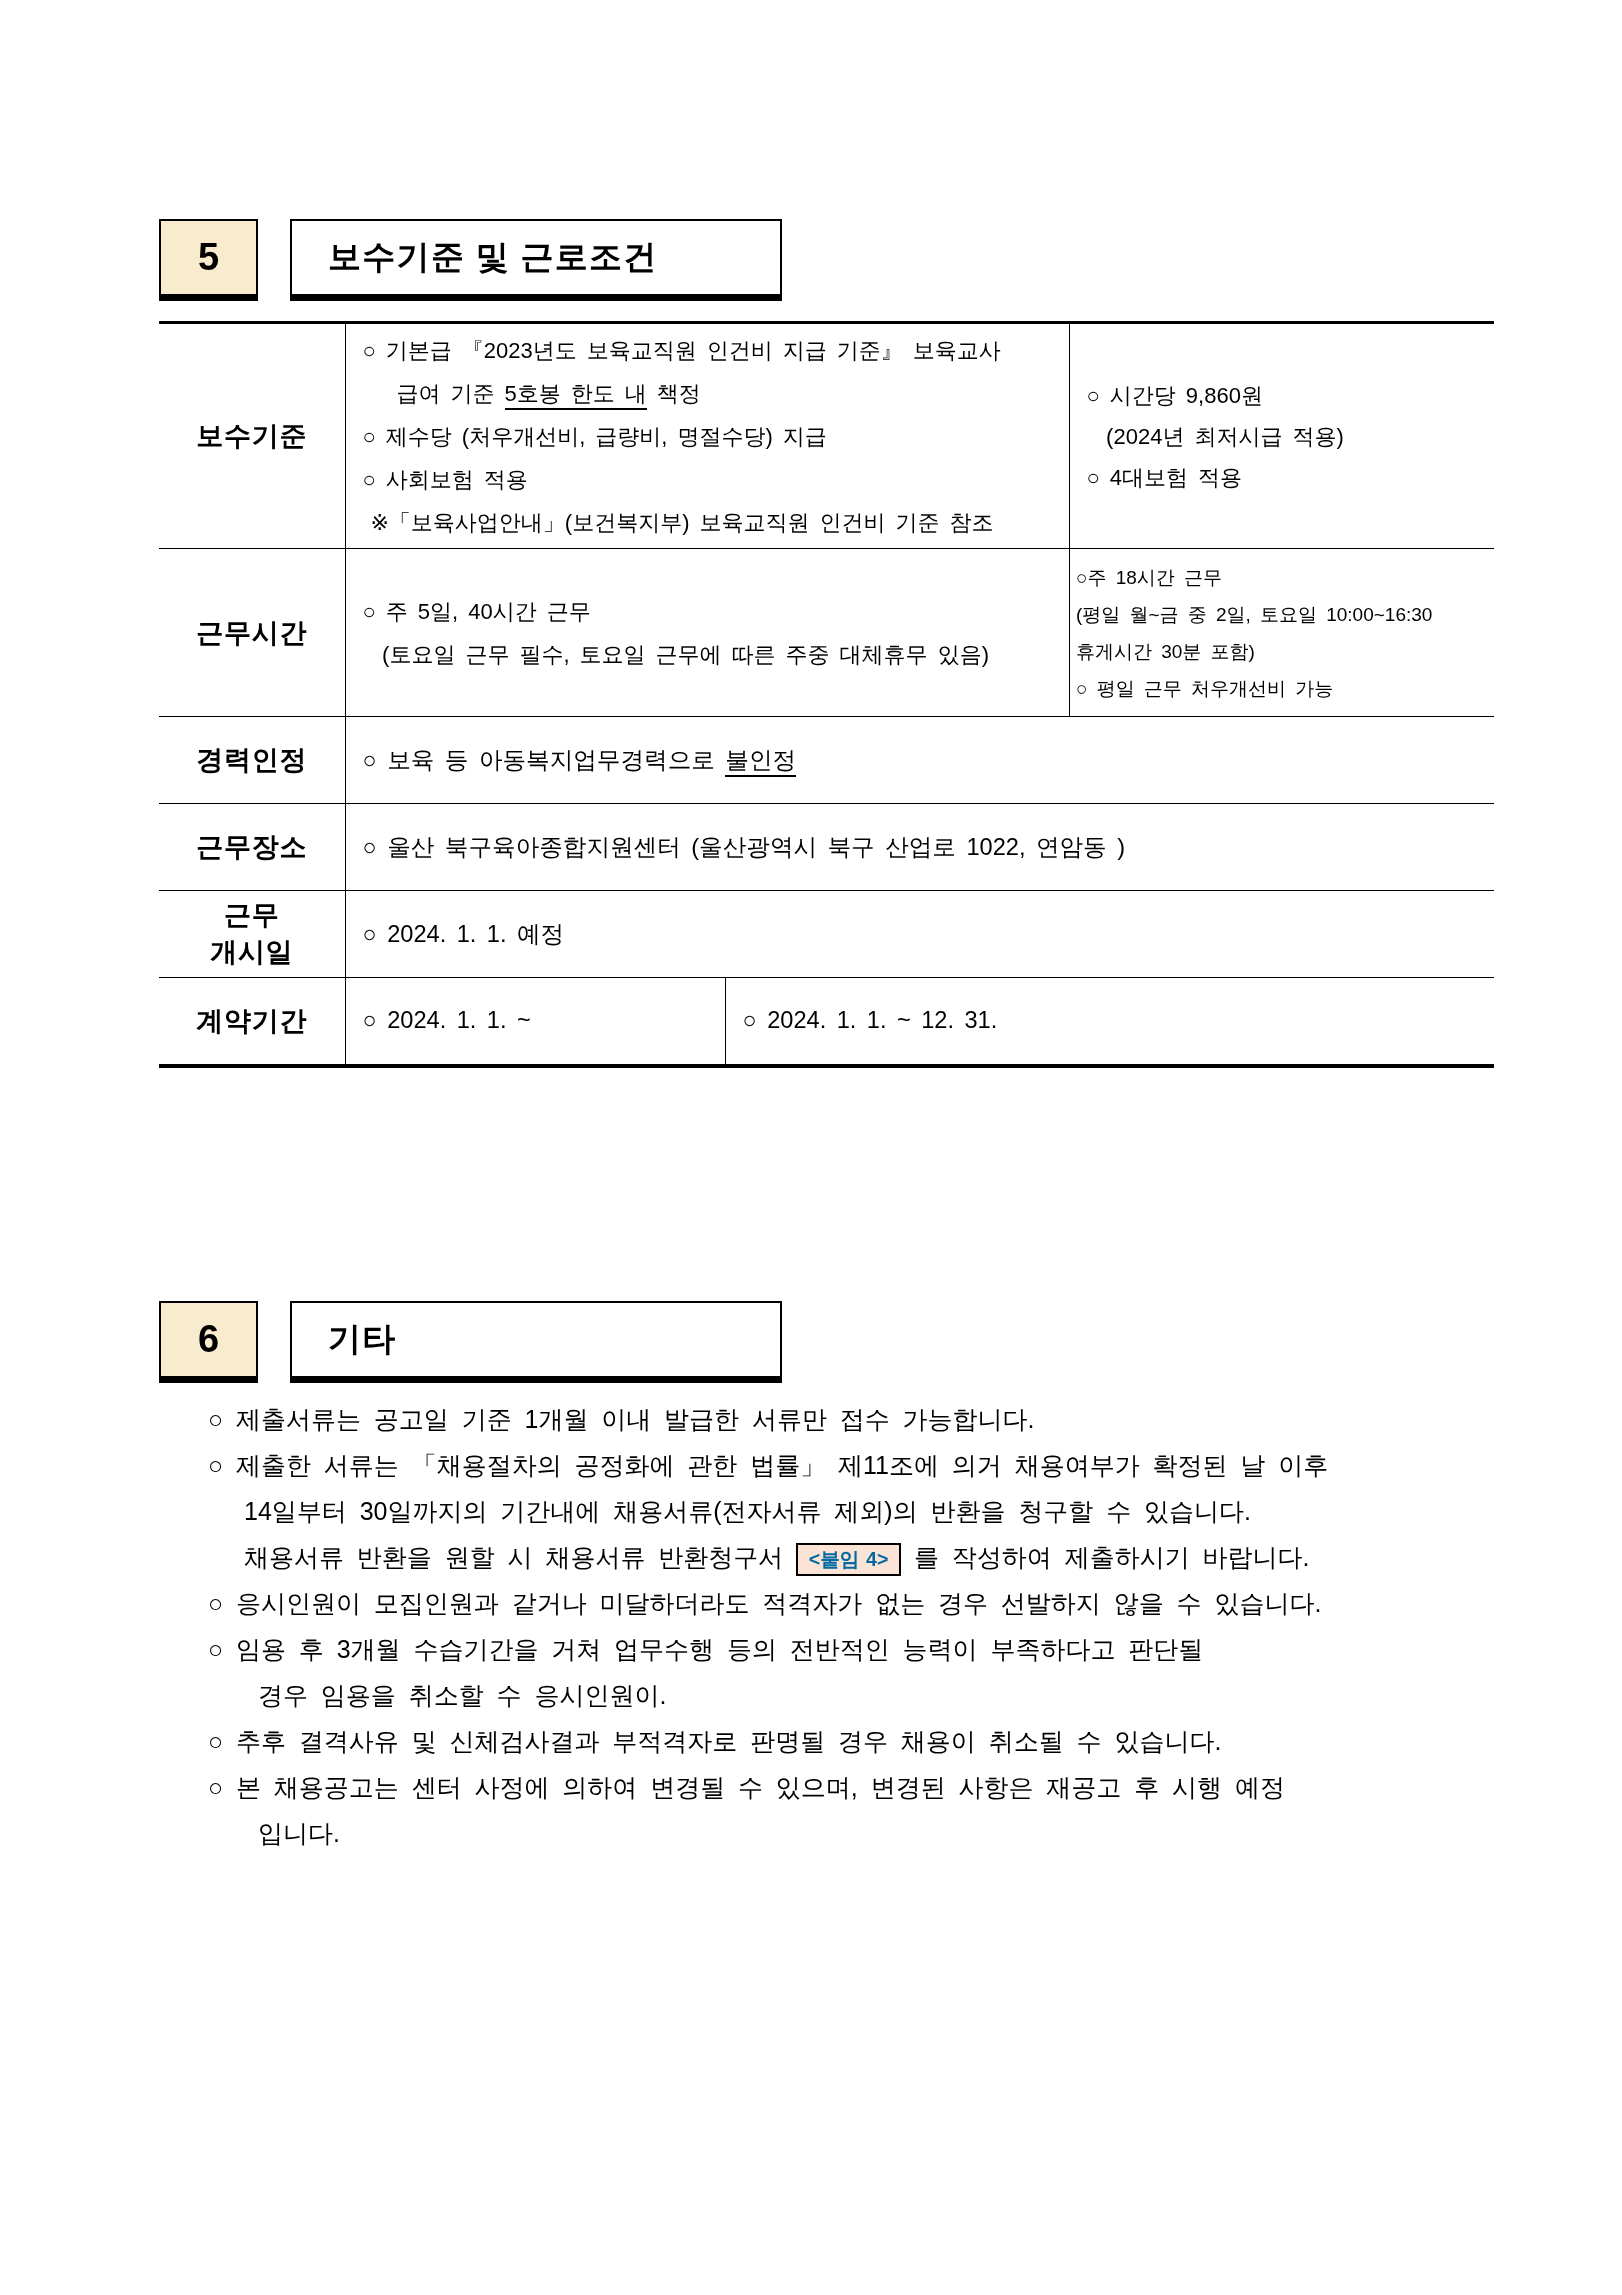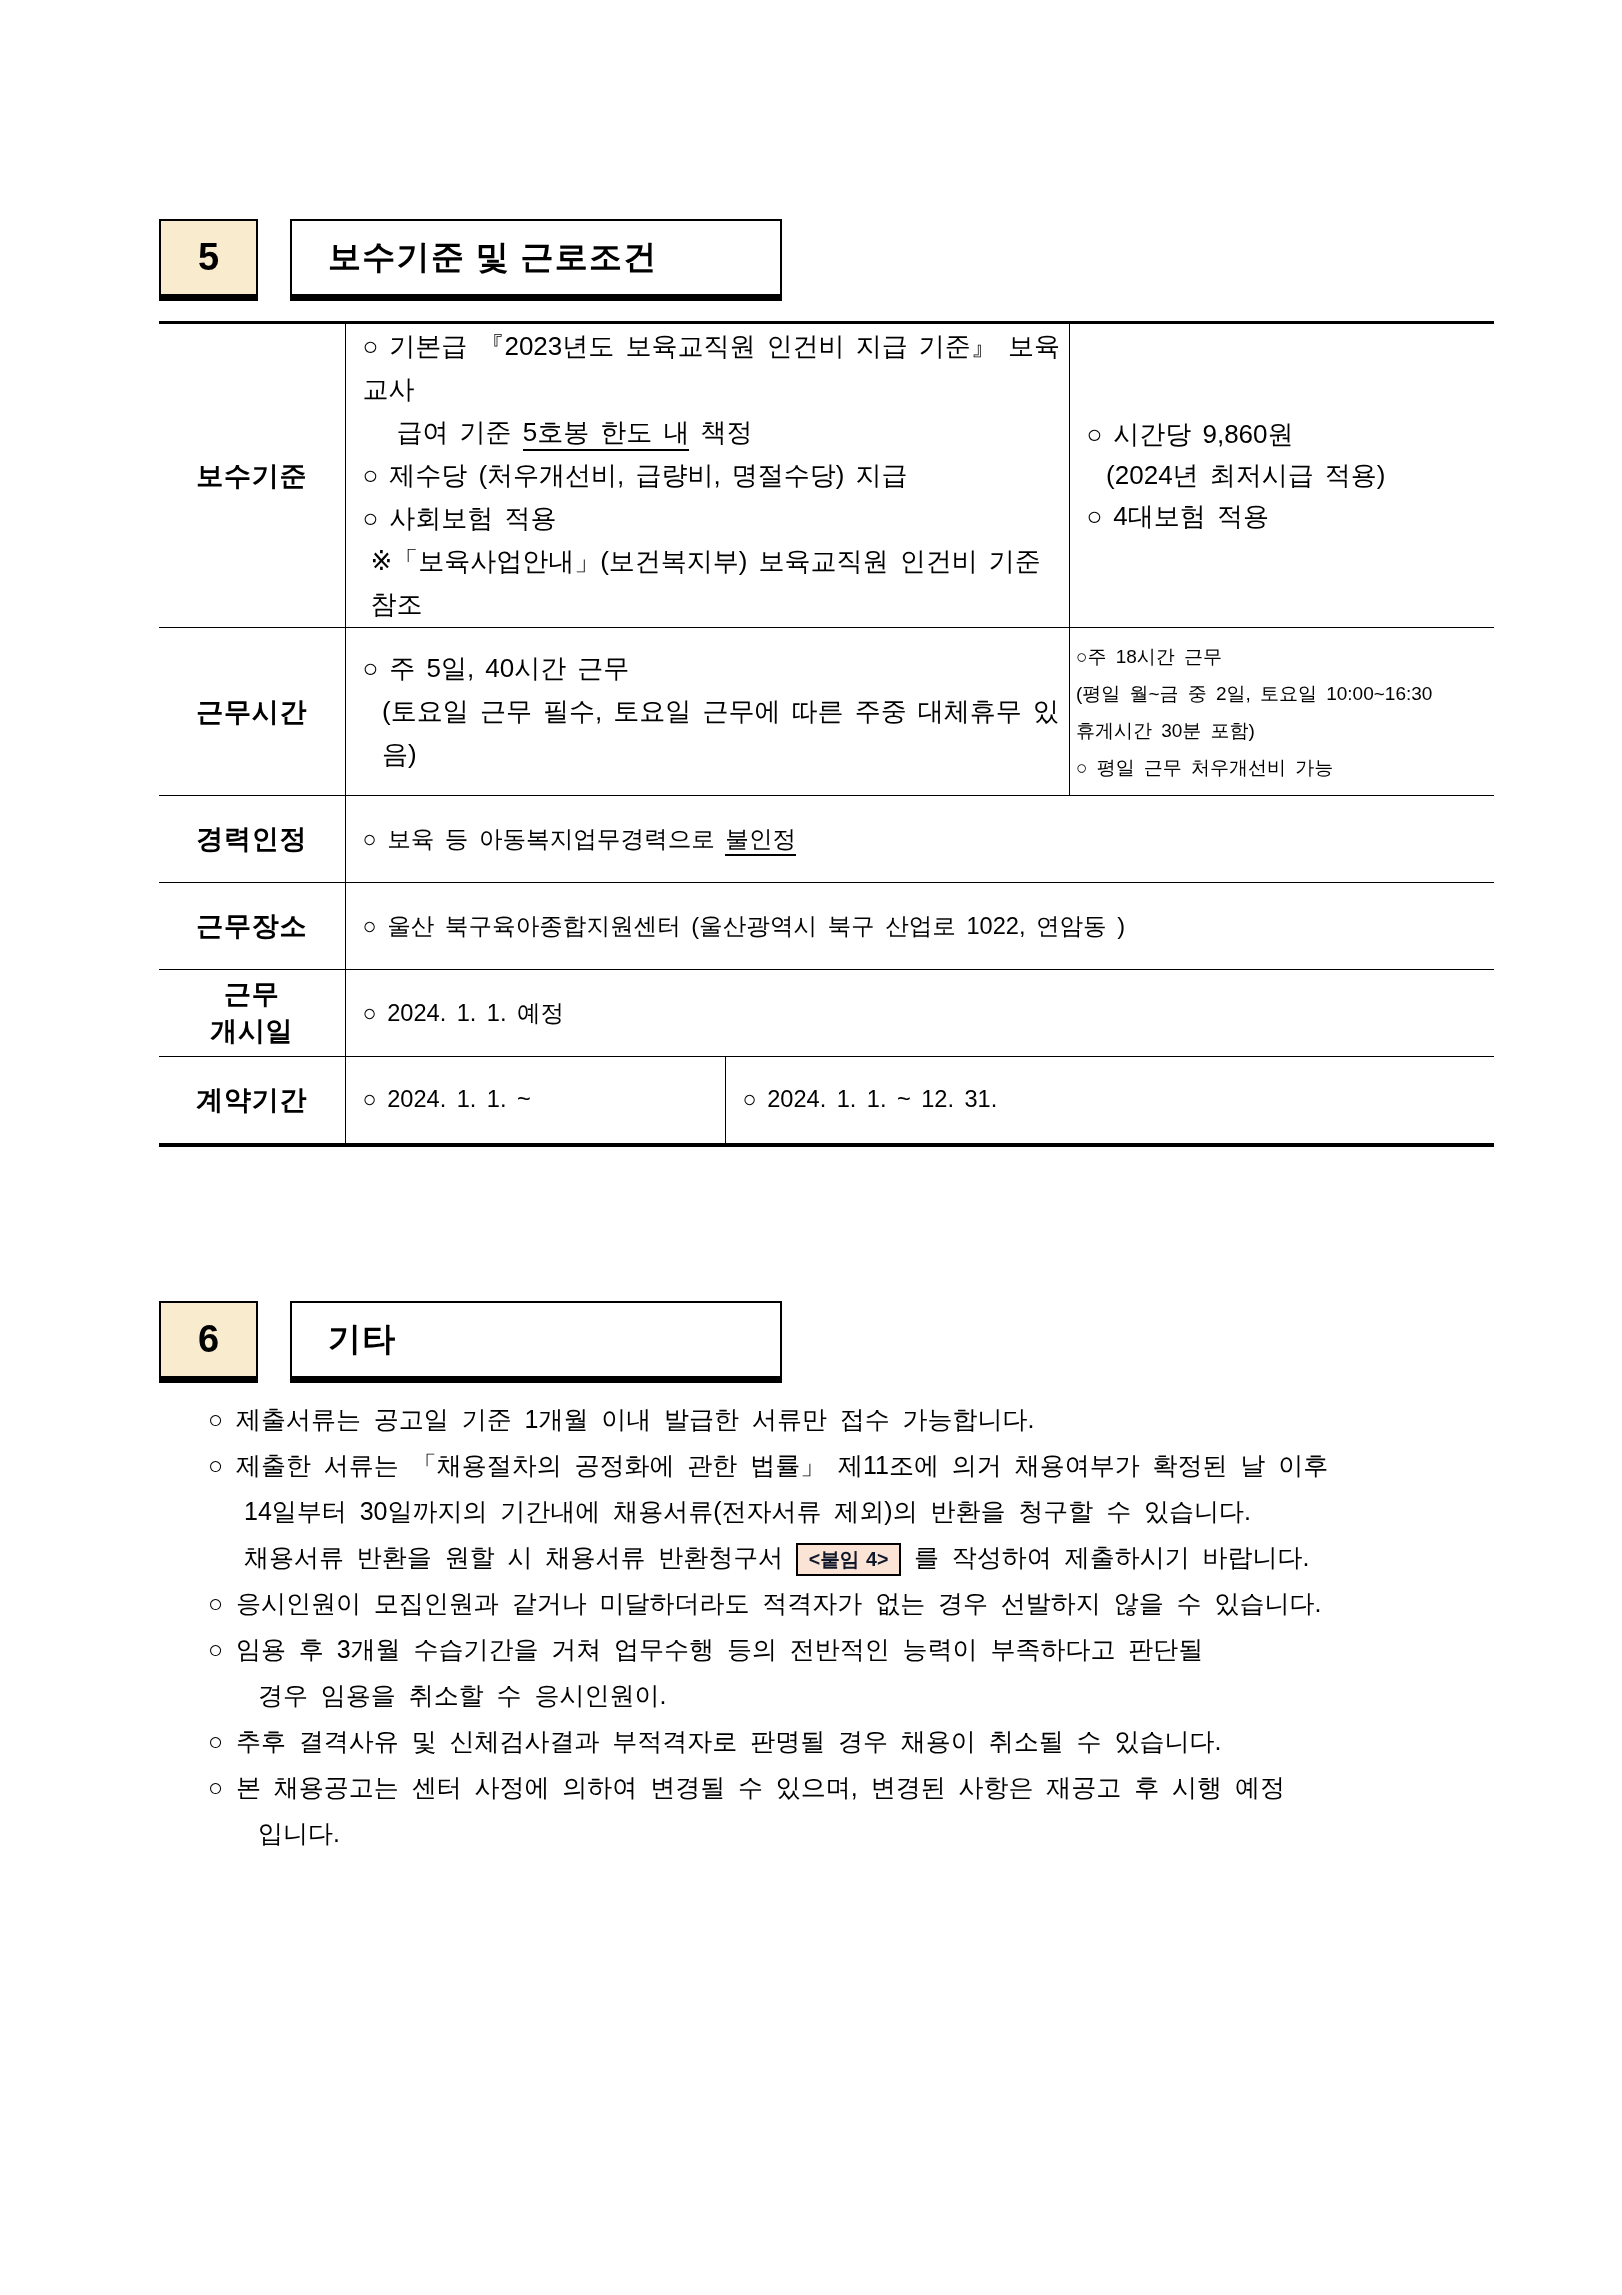--- a/index.html
+++ b/index.html
@@ -83,21 +83,21 @@
     padding-bottom: 3.3px;
   }
   .t-label {
     font-weight: bold;
     font-size: 27px;
     text-align: center;
     letter-spacing: 0.7px;
   }
   .t-label .lbl-ln { line-height: 37px; }
   .t-cell {
-    font-size: 26px;
+    font-size: 22px;
     padding-left: 17px;
     padding-right: 5.2px;
   }
   .t-cell .ln   { line-height: 43px; }
   .t-cell .ln2  { line-height: 41px; }
   .ind1 { padding-left: 34px; }
   .ind2 { padding-left: 19.6px; }
   .ind3 { padding-left: 7.9px; }
   .cell-36 { font-size: 23.6px; }
   .aux-hours {
@@ -124,21 +124,21 @@
   .o-line {
     line-height: 46px;
     white-space: nowrap;
   }
   .cont1 { padding-left: 36px; }
   .cont2 { padding-left: 50px; }
   .badge {
     display: inline-block;
     background: #fbe4d5;
     border: 2px solid #000;
-    color: #0f172a;
+    color: #0369a1;
     font-weight: bold;
     font-size: 19.6px;
     line-height: 29px;
     padding: 0 10.5px;
     margin: 0 13px;
     vertical-align: middle;
     word-spacing: 1.3px;
   }
 </style>
 </head>

